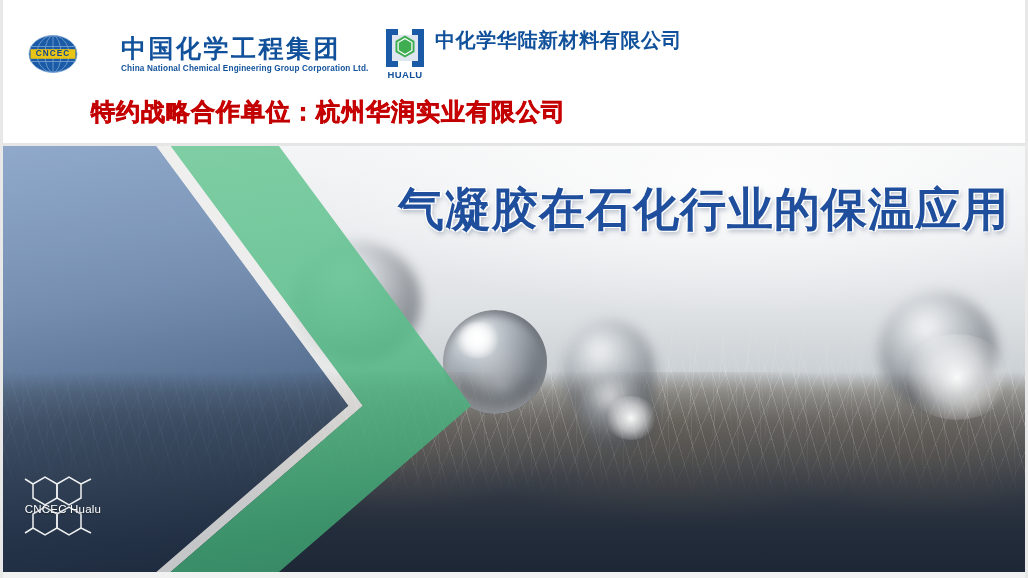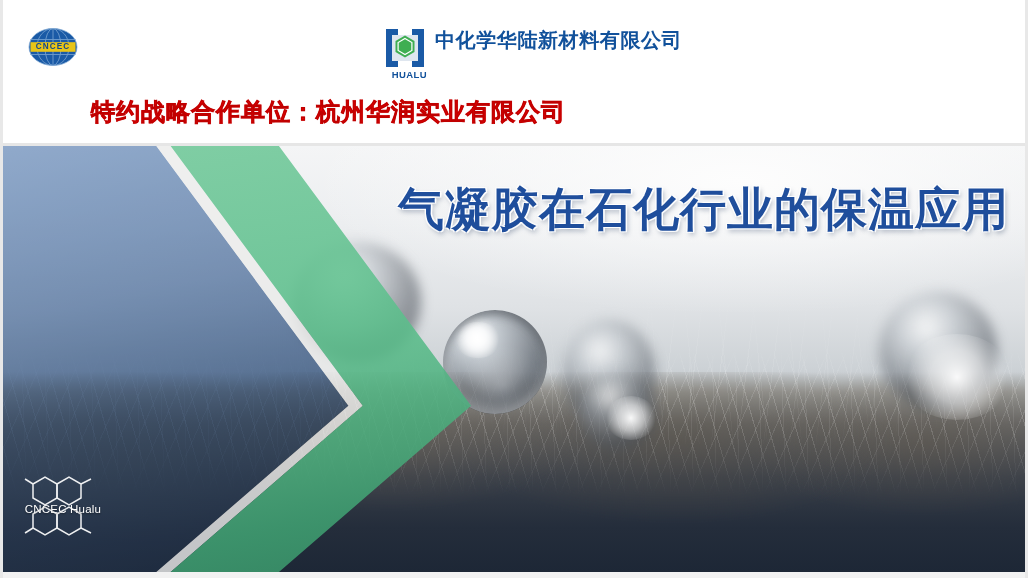--- a/index.html
+++ b/index.html
@@ -37,21 +37,21 @@
   .logo-row {
     position: absolute;
     left: 0; top: 26px;
     width: 100%;
     height: 56px;
   }
 
   
   #logo-cncec {
     position: absolute;
-    left: 24px; top: 1px;
+    left: 24px; top: 8px;
     display: flex;
     align-items: center;
     gap: 36px;
   }
   .globe-mark {
     position: relative;
     width: 52px;
     height: 40px;
     flex: none;
   }
@@ -92,21 +92,21 @@
     position: relative;
     width: 44px;
     height: 52px;
     flex: none;
   }
   .hualu-mark svg { display:block; }
   .hualu-word {
     position: absolute;
     left: 0; bottom: -1px;
     width: 44px;
-    text-align: right;
+    text-align: center;
     font-size: 9.5px;
     font-weight: bold;
     color: #11519b;
     letter-spacing: 0.4px;
     line-height: 1;
   }
   .hualu-text-wrap {
     margin-left: 8px;
     margin-top: 3px;
     display: flex;
@@ -345,20 +345,24 @@
               <ellipse cx="26" cy="20" rx="16" ry="18.5"></ellipse>
               <ellipse cx="26" cy="20" rx="8" ry="18.5"></ellipse>
               <line x1="26" y1="1.5" x2="26" y2="38.5"></line>
               <path d="M3.2 12.5 H48.8"></path>
               <path d="M3.2 27.5 H48.8"></path>
             </g>
             <rect x="3.5" y="15.2" width="45" height="9.6" fill="#e8c417"></rect>
             <text x="26" y="22.4" text-anchor="middle" font-family="'Liberation Sans',sans-serif" font-size="8.2" font-weight="bold" fill="#12478f" letter-spacing="1.1">CNCEC</text>
           </svg>
         </div>
+        <div class="cncec-text-wrap">
+          <div class="cncec-cn">中国化学工程集团</div>
+          <div class="cncec-en">China National Chemical Engineering Group Corporation Ltd.</div>
+        </div>
       </div>
 
       <div id="logo-hualu">
         <div class="hualu-mark">
           <svg width="44" height="44" viewBox="0 0 44 44">
             <path d="M3 3 H15 V9 H9 V35 H15 V41 H3 Z" fill="#1a5aa6"></path>
             <path d="M41 3 H29 V9 H35 V35 H29 V41 H41 Z" fill="#1a5aa6"></path>
             <rect x="9" y="9" width="26" height="26" fill="#dfe6ef"></rect>
             <polygon points="22,9.5 31.5,15 31.5,26 22,31.5 12.5,26 12.5,15" fill="#3fae52"></polygon>
             <polygon points="22,12.5 28.9,16.5 28.9,24.5 22,28.5 15.1,24.5 15.1,16.5" fill="#3fae52" stroke="#ffffff" stroke-width="1.2"></polygon>

